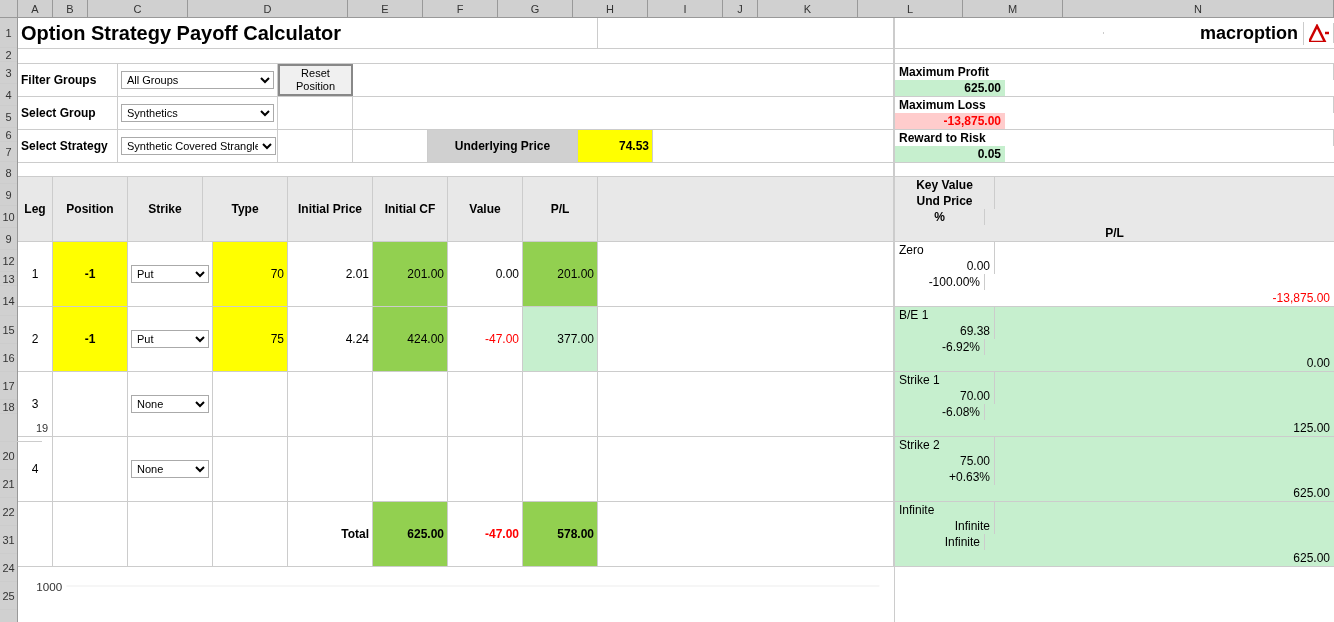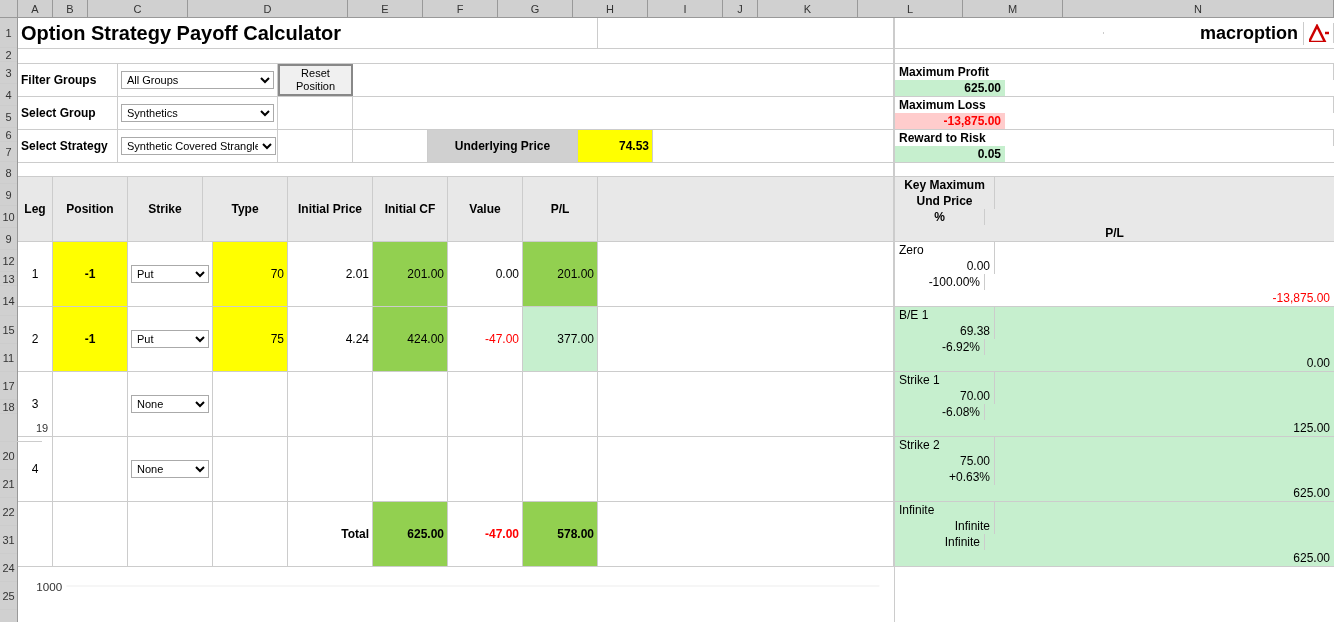--- a/index.html
+++ b/index.html
@@ -84,21 +84,21 @@
       <div class="rn" style="min-height:14px;">6</div>
       <div class="rn" style="min-height:20px;">7</div>
       <div class="rn" style="min-height:22px;">8</div>
       <div class="rn" style="min-height:22px;">9</div>
       <div class="rn" style="min-height:22px;">10</div>
       <div class="rn" style="min-height:22px;">9</div>
       <div class="rn" style="min-height:22px;">12</div>
       <div class="rn" style="min-height:14px;">13</div>
       <div class="rn" style="min-height:30px;">14</div>
       <div class="rn" style="min-height:28px;">15</div>
-      <div class="rn" style="min-height:28px;">11</div>
+      <div class="rn" style="min-height:28px;">16</div>
       <div class="rn" style="min-height:28px;">17</div>
       <div class="rn" style="min-height:14px;">18</div>
       <div class="rn" style="min-height:28px;padding-left:42px;">19</div>
       <div class="rn" style="min-height:28px;">20</div>
       <div class="rn" style="min-height:28px;">21</div>
       <div class="rn" style="min-height:28px;">22</div>
       <div class="rn" style="min-height:28px;">31</div>
       <div class="rn" style="min-height:28px;">24</div>
       <div class="rn" style="min-height:28px;">25</div>
     </div>
@@ -184,21 +184,21 @@
         <div class="c w-leg text-center bold">Leg</div>
         <div class="c w-pos text-center bold">Position</div>
         <div class="c w-strike text-center bold">Strike</div>
         <div class="c w-type text-center bold">Type</div>
         <div class="c w-iprice text-center bold">Initial Price</div>
         <div class="c w-icf text-center bold">Initial CF</div>
         <div class="c w-value text-center bold">Value</div>
         <div class="c w-pl text-center bold">P/L</div>
         <div class="c w-filler"></div>
         <div class="right-panel" style="border-left:1px solid #ccc; display:flex; background:#e8e8e8;">
-          <div style="width:100px; border-right:1px solid #ccc; padding:1px 4px; font-weight:bold; display:flex; align-items:center; justify-content:center;">Key Maximum</div>
+          <div style="width:100px; border-right:1px solid #ccc; padding:1px 4px; font-weight:bold; display:flex; align-items:center; justify-content:center;">Key Value</div>
           <div style="width:100px; border-right:1px solid #ccc; padding:1px 4px; font-weight:bold; display:flex; align-items:center; justify-content:center;">Und Price</div>
           <div style="width:90px; border-right:1px solid #ccc; padding:1px 4px; font-weight:bold; display:flex; align-items:center; justify-content:center;">%</div>
           <div style="flex:1; padding:1px 4px; font-weight:bold; display:flex; align-items:center; justify-content:center;">P/L</div>
         </div>
       </div>
 
       <div class="content-row" style="min-height:22px;">
         <div class="c w-leg text-center">1</div>
         <div class="c w-pos text-center yellow-bg bold">-1</div>
         <div class="c w-type">

